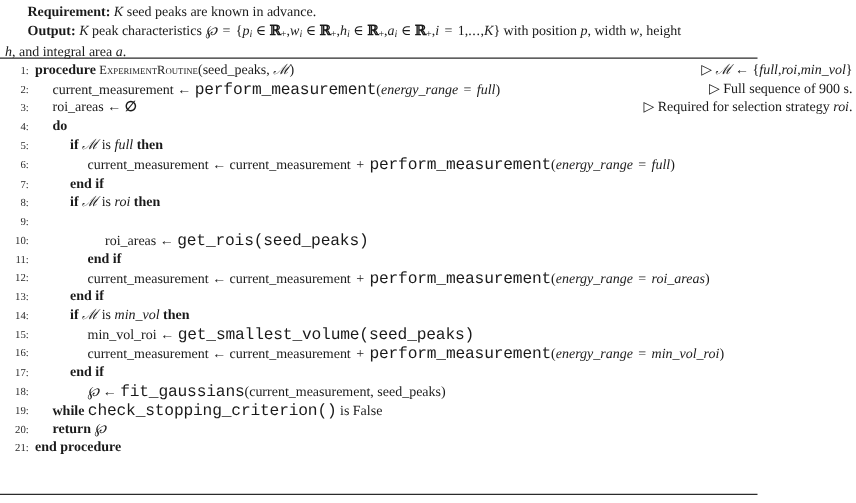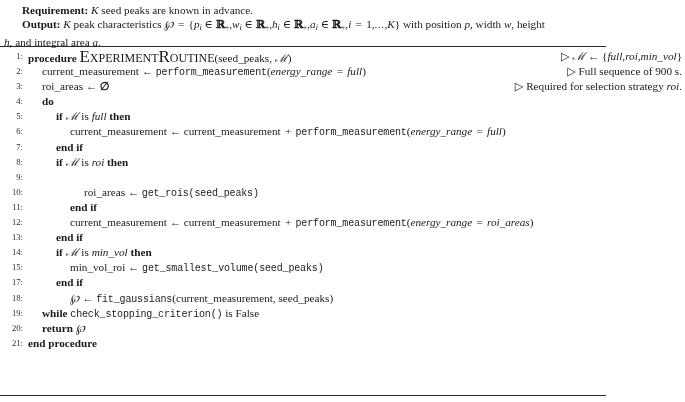--- a/index.html
+++ b/index.html
@@ -106,26 +106,26 @@
   .cmt {
     position: absolute;
     right: 3px;
     top: 0;
     font-size: 11.2px;
     line-height: 15.1px;
     white-space: nowrap;
   }
   .tt {
     font-family: "Liberation Mono", "DejaVu Sans Mono", monospace;
-    font-size: 10px;
+    font-size: 13px;
     letter-spacing: -0.15px;
   }
   .sc {
     font-variant: small-caps;
-    font-size: 17px;
+    font-size: 10px;
   }
   .op { padding: 0 1.5px; }
 </style>
 </head>
 <body>
 
 <div class="algorithm">
 
   <div class="preamble">
 
@@ -217,20 +217,24 @@
     <div class="ln">
       <span class="num">14:</span>
       <span class="code i2"><span class="kw-bold">if</span> <span class="scriptP">ℳ</span> is <span class="it">min_vol</span> <span class="kw-bold">then</span></span>
     </div>
 
     <div class="ln">
       <span class="num">15:</span>
       <span class="code i3">min_vol_roi ← <span class="tt">get_smallest_volume(seed_peaks)</span></span>
     </div>
 
+    <div class="ln">
+      <span class="num">16:</span>
+      <span class="code i3">current_measurement ← current_measurement <span class="op">+</span> <span class="tt">perform_measurement</span>(<span class="it">energy_range</span> <span class="op">=</span> <span class="it">min_vol_roi</span>)</span>
+    </div>
 
     <div class="ln">
       <span class="num">17:</span>
       <span class="code i2"><span class="kw-bold">end if</span></span>
     </div>
 
     <div class="ln">
       <span class="num">18:</span>
       <span class="code i3"><span class="scriptP">℘</span> ← <span class="tt">fit_gaussians</span>(current_measurement, seed_peaks)</span>
     </div>

